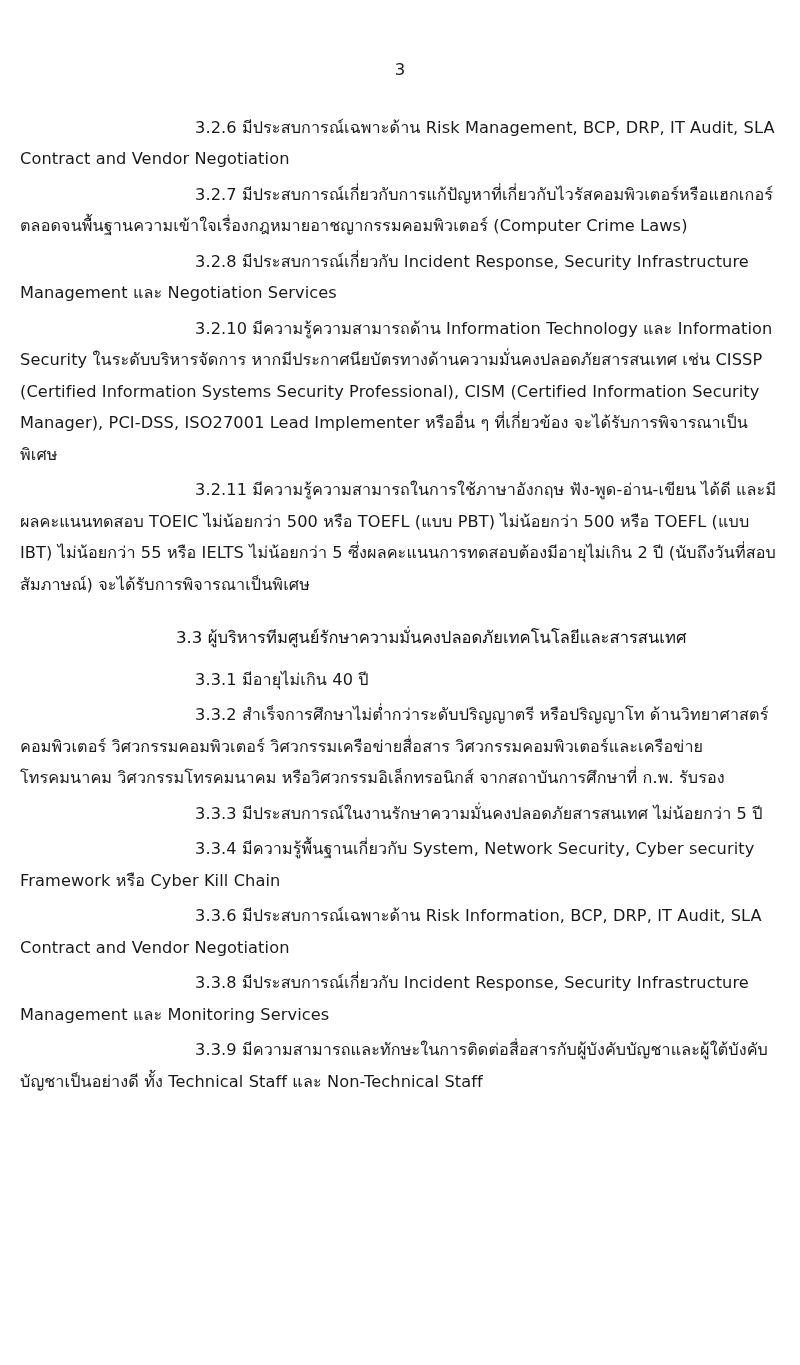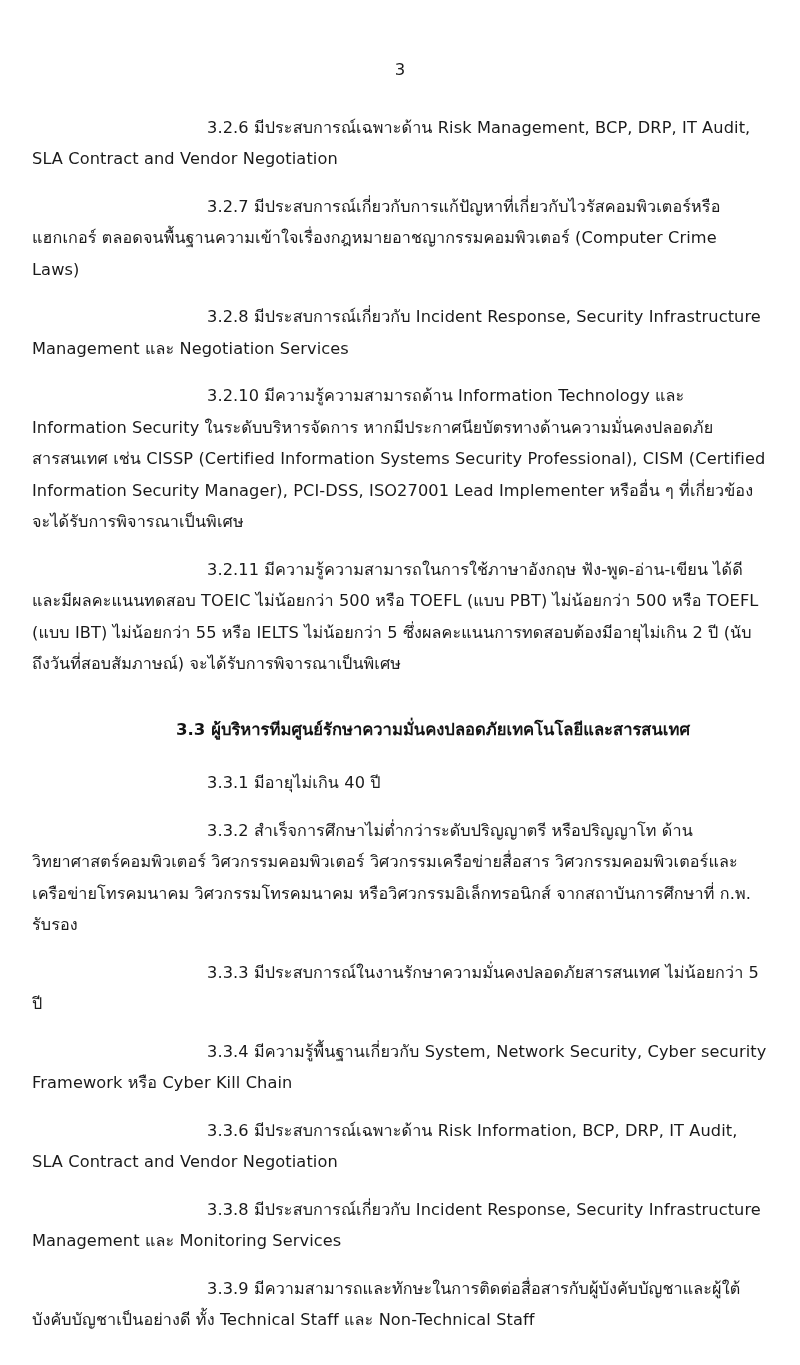--- a/index.html
+++ b/index.html
@@ -22,35 +22,35 @@
     background: #ffffff;
   }
   .page-number {
     text-align: center;
     font-size: 16.5px;
     line-height: 1.2;
     margin: 0 0 32px 0;
     color: #1a1a1a;
   }
   .body-text p {
-    margin: 16px;
+    margin: 4px;
     font-size: 16.2px;
     line-height: 31.5px;
     text-align: left;
     color: #1a1a1a;
     letter-spacing: 0.1px;
   }
   .body-text p.indent {
     text-indent: 175px;
   }
   .section-head {
     margin: 0;
     font-size: 16.6px;
     line-height: 31.5px;
-    font-weight: bold;
+    font-weight: normal;
     text-indent: 160px;
     color: #141414;
   }
   .spacer-small {
     height: 18px;
   }
   .spacer-tiny {
     height: 6px;
   }
 </style>

